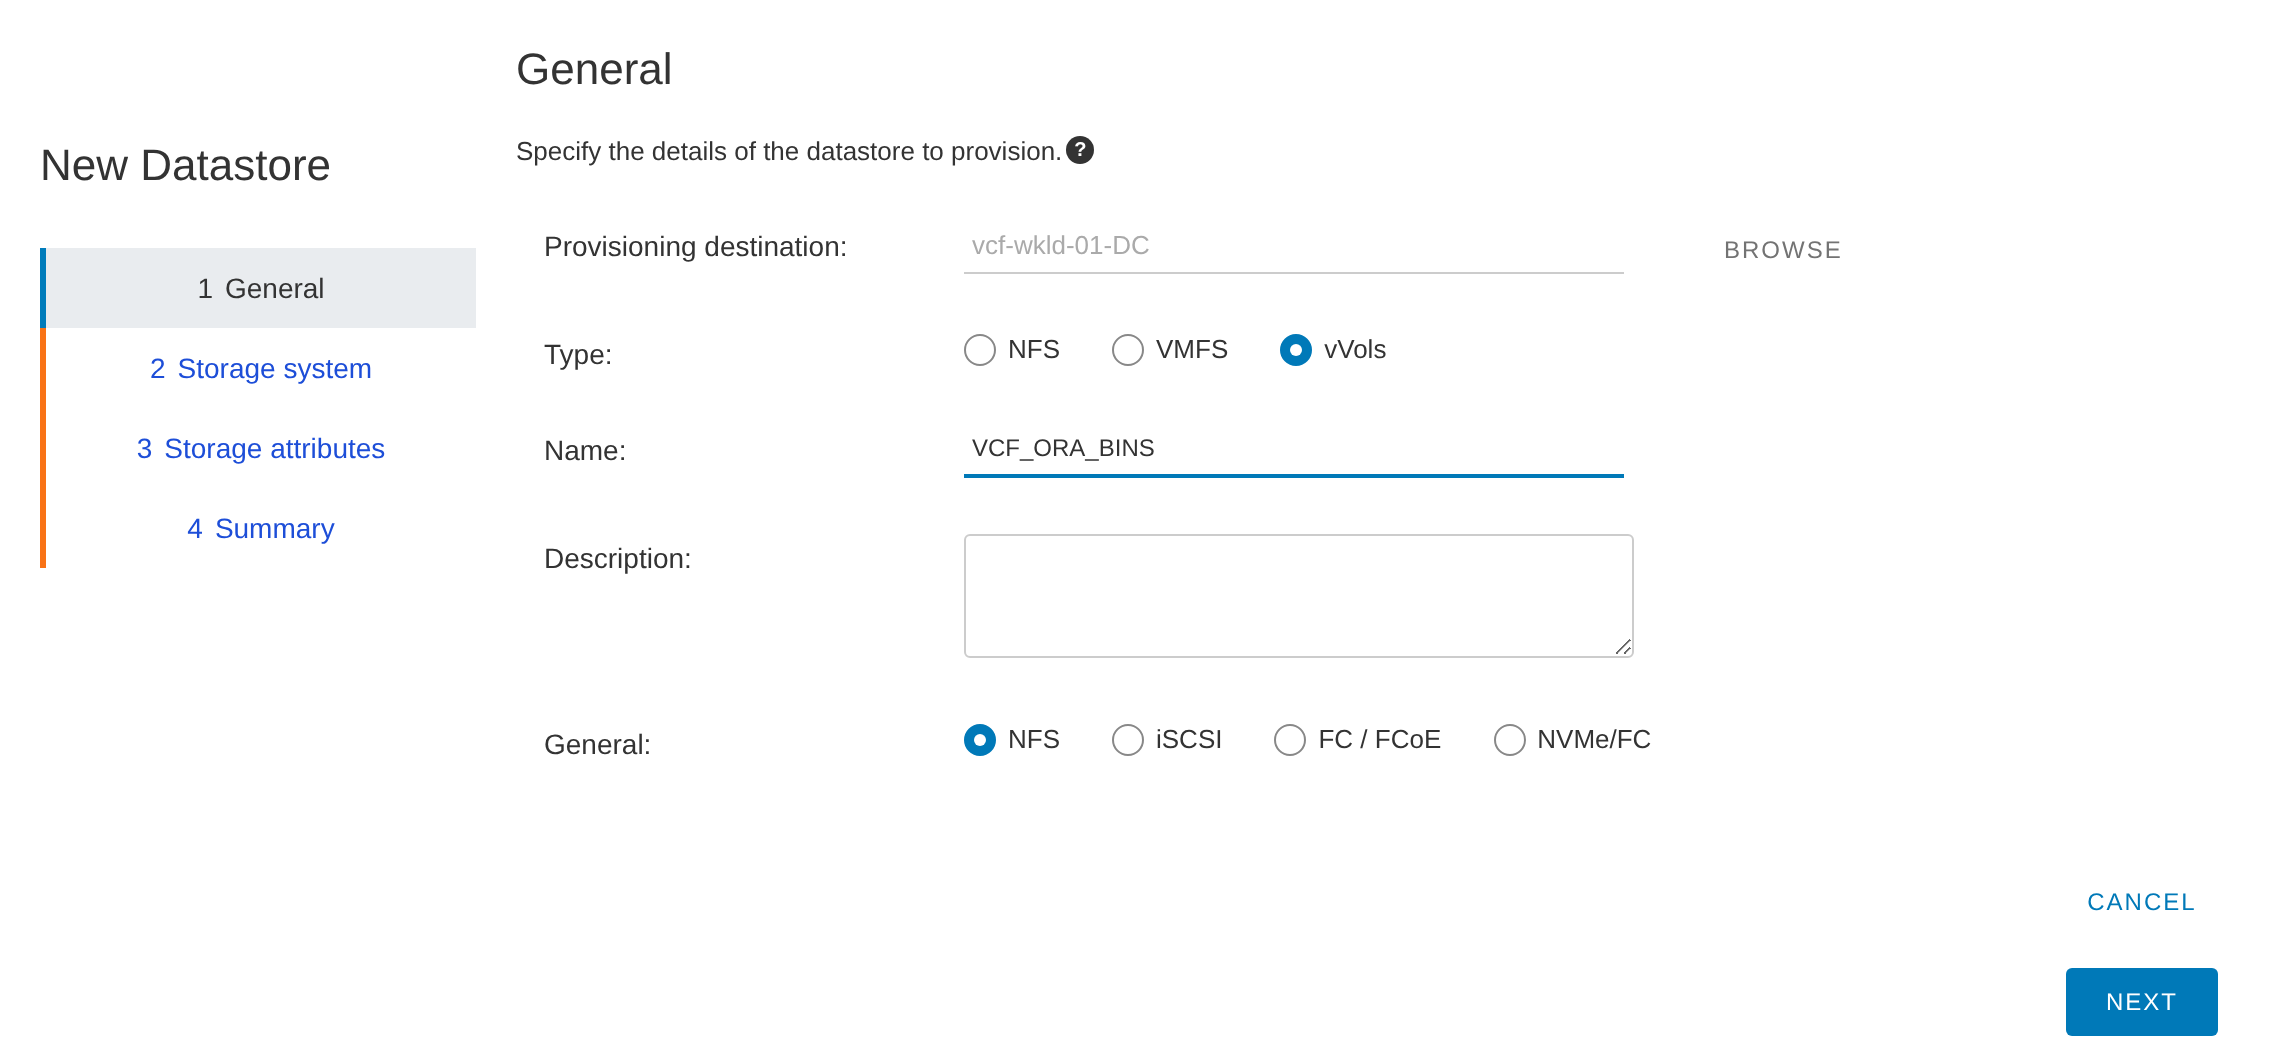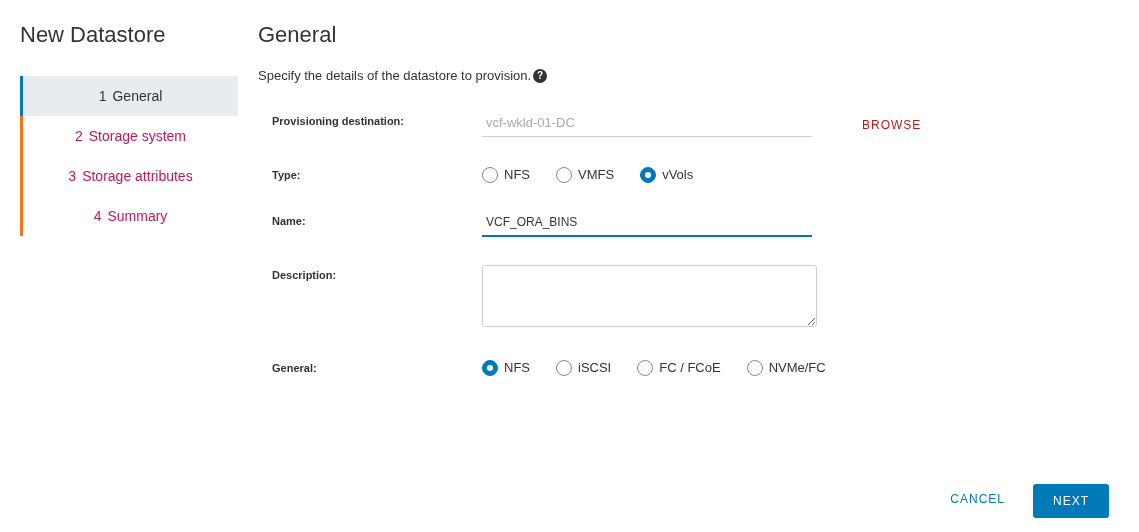--- a/index.html
+++ b/index.html
@@ -15,37 +15,38 @@
     }
     .container {
       display: flex;
       height: 100%;
     }
     .sidebar {
       width: 238px;
       background: #fff;
       padding: 22px 0 0 0;
       border-right: none;
+      margin-top: 48px;
     }
     .sidebar-title {
       font-size: 22px;
       font-weight: 300;
       color: #333;
       padding: 0 20px 28px 20px;
     }
     .step-list {
       border-left: 3px solid #f97316;
       margin-left: 20px;
       list-style: none;
       text-align: center;
     }
     .step-item {
       padding: 12px 18px;
       font-size: 14px;
-      color: #be185d;
+      color: #1d4ed8;
       cursor: pointer;
     }
     .step-item.active {
       background: #e9ecef;
       color: #333;
       border-left: 3px solid #007cbb;
       margin-left: -3px;
     }
     .step-num { margin-right: 6px; }
 
@@ -58,21 +59,21 @@
       font-size: 22px;
       font-weight: 300;
       color: #333;
       margin-bottom: 20px;
     }
     .subtitle {
       font-size: 13px;
       color: #333;
       margin-bottom: 28px;
       display: flex;
-      align-items: center;
+      align-items: flex-start;
     }
     .help-icon {
       display: inline-flex;
       align-items: center;
       justify-content: center;
       width: 14px;
       height: 14px;
       border-radius: 50%;
       background: #333;
       color: #fff;
@@ -82,32 +83,32 @@
       cursor: pointer;
     }
     .form { padding-left: 14px; }
     .form-row {
       display: flex;
       align-items: flex-start;
       margin-bottom: 28px;
     }
     .form-label {
       width: 210px;
-      font-size: 11px;
-      font-weight: 700;
+      font-size: 14px;
+      font-weight: 400;
       color: #333;
       padding-top: 4px;
     }
     .form-control { flex: 0 0 340px; }
     .form-extra {
       padding-left: 40px;
       padding-top: 6px;
     }
     .browse-link {
-      color: #b91c1c;
+      color: #737373;
       font-size: 12px;
       letter-spacing: 1px;
       cursor: pointer;
     }
     .dest-input {
       width: 330px;
       border: none;
       border-bottom: 1px solid #ccc;
       padding: 4px 2px 6px 4px;
       font-size: 13px;
@@ -172,22 +173,23 @@
     }
     .radio-label {
       font-size: 13px;
       color: #333;
     }
     .footer {
       position: absolute;
       bottom: 14px;
       right: 30px;
       display: flex;
-      align-items: flex-start;
+      align-items: center;
       gap: 18px;
+      flex-direction: column;
     }
     .cancel-btn {
       background: none;
       border: none;
       color: #0079b8;
       font-size: 12px;
       letter-spacing: 1px;
       font-weight: 500;
       cursor: pointer;
       padding: 8px 10px;

